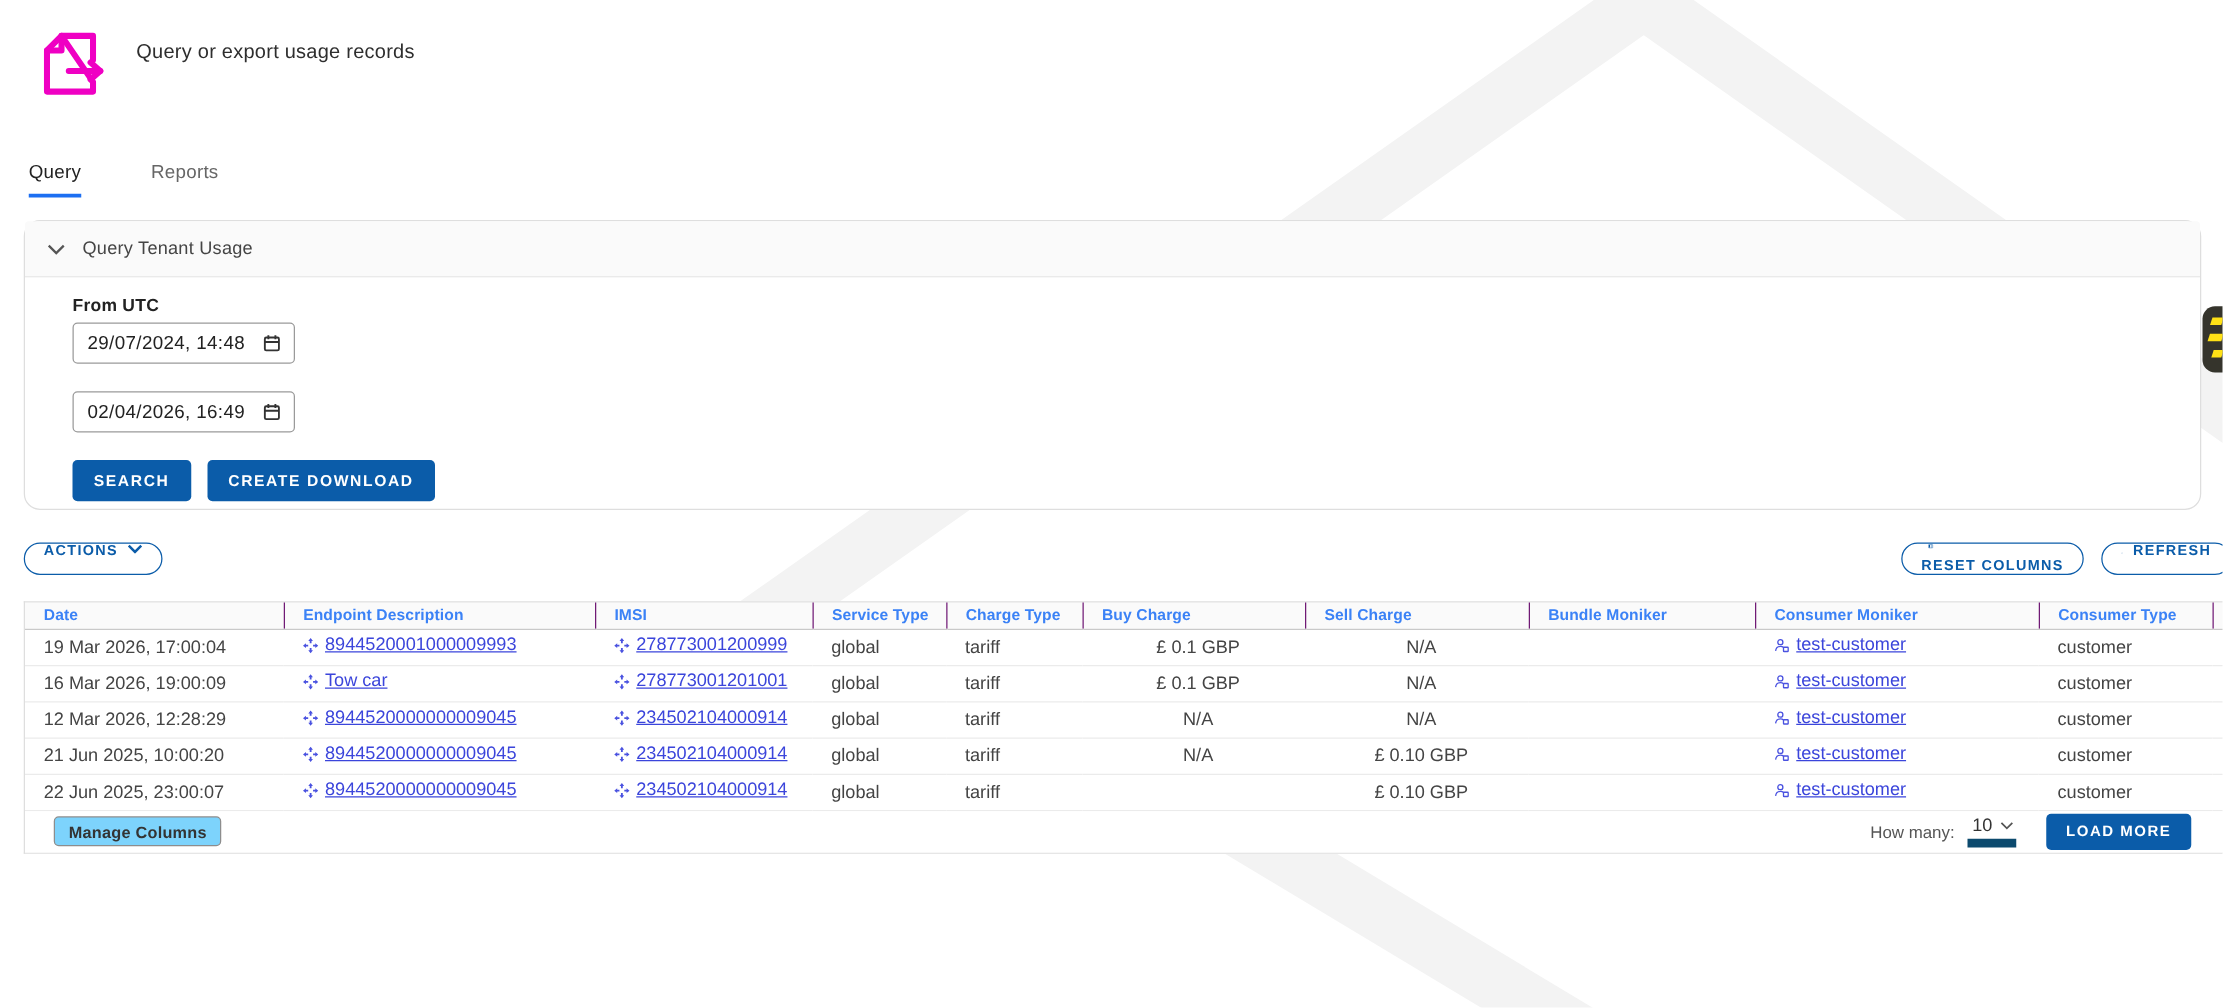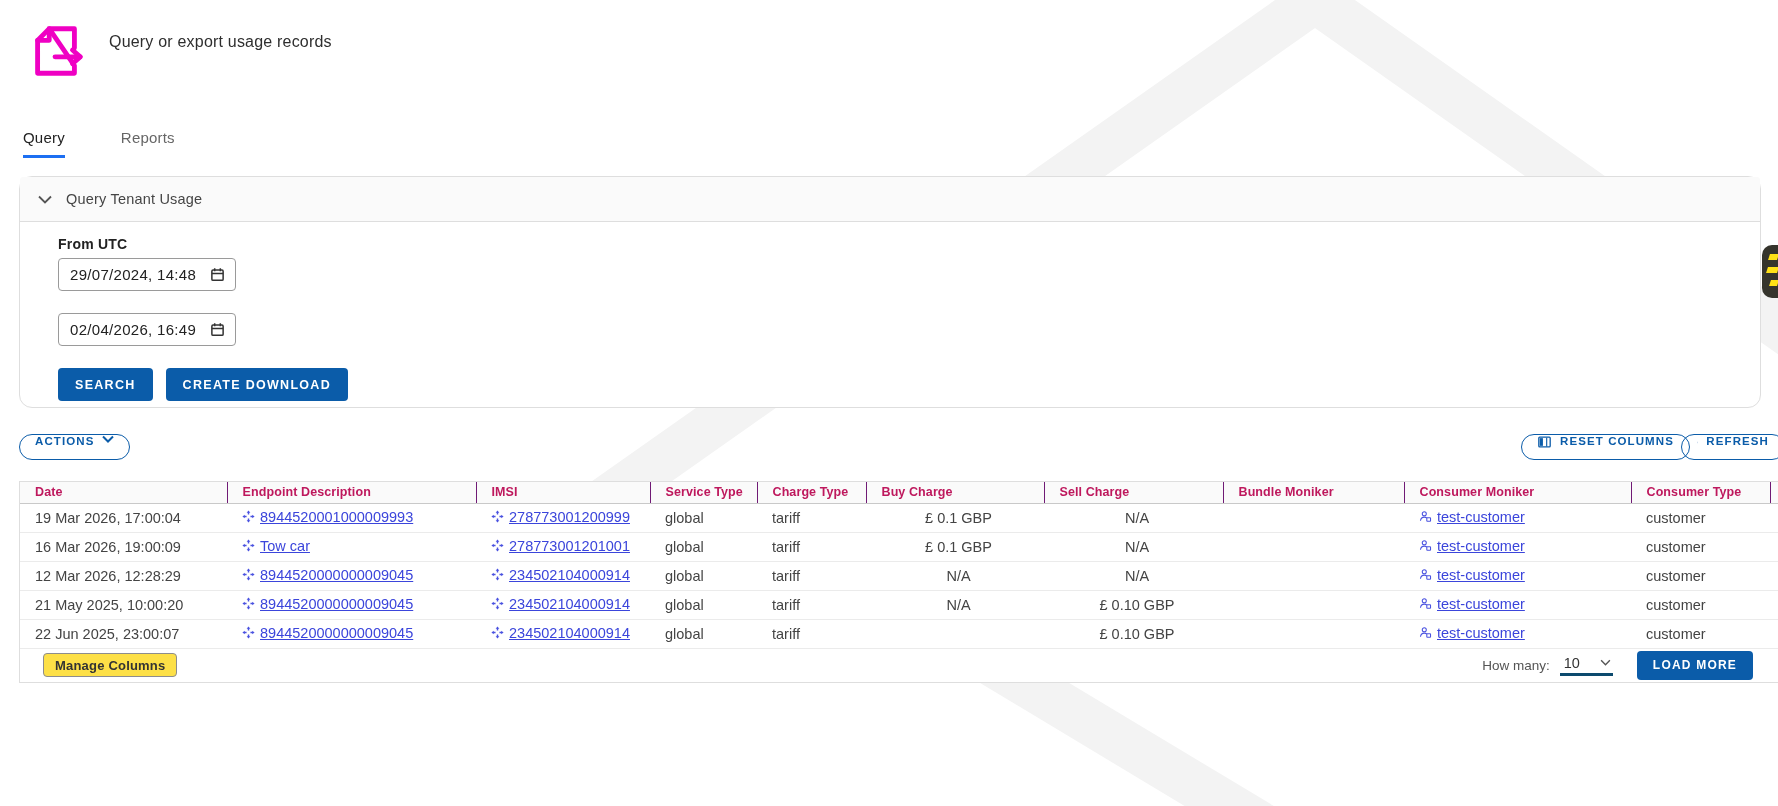--- a/index.html
+++ b/index.html
@@ -50,68 +50,68 @@
   }
 
   
   .btn-outline {
     background:transparent; color:#0b5ca9; border:1.5px solid #0b5ca9; border-radius:13px;
     height:26px; font-family:"Liberation Sans",sans-serif; font-size:11.5px; font-weight:bold;
     letter-spacing:1.1px; padding:0 15px; display:inline-flex; align-items:flex-start; gap:8px;
     cursor:pointer; white-space:nowrap;
   }
   #actions-btn { position:absolute; left:19px; top:434px; }
-  #reset-columns-btn { position:absolute; left:1521px; top:434px; }
+  #reset-columns-btn { position:absolute; left:1521px; top:434px;flex-direction:column; }
   #refresh-btn { position:absolute; left:1681px; top:434px; width:104px; }
 
   
   .edge-widget {
     position:absolute; left:1762px; top:245px; width:26px; height:53px;
     background:#35342c; border-radius:10px 0 0 10px; cursor:pointer; overflow:hidden;
   }
   .edge-widget .y1,.edge-widget .y2,.edge-widget .y3 { position:absolute; background:#ffe116; }
   .edge-widget .y1 { width:9px; height:6px; left:7px; top:9px; transform:skewX(-18deg); }
   .edge-widget .y2 { width:11px; height:6px; left:5px; top:22px; transform:skewX(-18deg); }
   .edge-widget .y3 { width:8px; height:6px; left:8px; top:35px; transform:skewX(-18deg); }
 
   
   .grid-wrap {
     position:absolute; left:19px; top:481px; width:1760px;
     background:#fff; border:1px solid #dedede; border-right:none;
   }
   table.grid { width:100%; border-collapse:collapse; table-layout:fixed; }
   table.grid th {
-    background:#fafafa; height:21px; font-size:12.5px; font-weight:bold; color:#be185d;
+    background:#fafafa; height:21px; font-size:12.5px; font-weight:bold; color:#3b82f6;
     text-align:left; padding:0 8px 0 15px; border-bottom:1px solid #c9c9c9;
     white-space:nowrap; overflow:hidden; letter-spacing:0.1px;
   }
   table.grid th + th { border-left:1px solid #701a75; }
   table.grid td {
     height:29px; font-size:14.5px; color:#444; padding:0 8px 0 15px;
     border-bottom:1px solid #ebebeb; white-space:nowrap; overflow:hidden;
   }
   td.num, th.num-h { }
   td.num { text-align:center; padding-right:17px; }
   .cell-link { display:inline-flex; align-items:center; gap:5px; }
   .cell-link a { color:#3b45db; text-decoration:underline; font-size:14.5px; cursor:pointer; }
   .mini-ic { display:inline-flex; color:#4a52e0; }
 
   .grid-footer {
     height:33px; display:flex; align-items:center; justify-content:space-between;
     padding:0 26px 0 23px; background:#fff;
   }
   .btn-manage {
-    background:#fde047; border:1px solid #8d8d8d; border-radius:4px; height:24px;
+    background:#7dd3fc; border:1px solid #8d8d8d; border-radius:4px; height:24px;
     font-family:"Liberation Sans",sans-serif; font-size:13px; font-weight:bold; color:#333;
     padding:0 11px; cursor:pointer; letter-spacing:0.2px;
   }
   .footer-right { display:flex; align-items:center; gap:10px; }
   .how-many-label { font-size:13.5px; color:#555; }
   .how-many-select {
-    display:inline-flex; align-items:center; gap:20px; border-bottom:3px solid #0c4a6e;
+    display:inline-flex; align-items:center; gap:6px; border-bottom:7px solid #0c4a6e;
     padding:0 2px 2px 4px; cursor:pointer;
   }
   .how-many-value { font-size:14.5px; color:#333; }
   .btn-load {
     background:#0b5ca9; color:#fff; border:none; border-radius:4px; height:29px;
     font-family:"Liberation Sans",sans-serif; font-size:12px; font-weight:bold;
     letter-spacing:1.2px; padding:0 16px; margin-left:14px; cursor:pointer;
   }
 </style>
 </head>
@@ -371,21 +371,21 @@
           </svg>
         </span>
         <a>test-customer</a>
       </span>
     </td>
     <td>customer</td>
     <td></td>
   </tr>
 
   <tr>
-    <td>21 May 2025, 10:00:20</td>
+    <td>21 Jun 2025, 10:00:20</td>
     <td>
       <span class="cell-link">
         <span class="mini-ic">
           <svg width="13" height="13" viewBox="0 0 16 16" fill="currentColor">
             <path d="M8 0.5 L10.3 3.4 H8.9 V5.6 H7.1 V3.4 H5.7 Z"></path>
             <path d="M8 15.5 L5.7 12.6 H7.1 V10.4 H8.9 V12.6 H10.3 Z"></path>
             <path d="M0.5 8 L3.4 5.7 V7.1 H5.6 V8.9 H3.4 V10.3 Z"></path>
             <path d="M15.5 8 L12.6 10.3 V8.9 H10.4 V7.1 H12.6 V5.7 Z"></path>
           </svg>
         </span>

